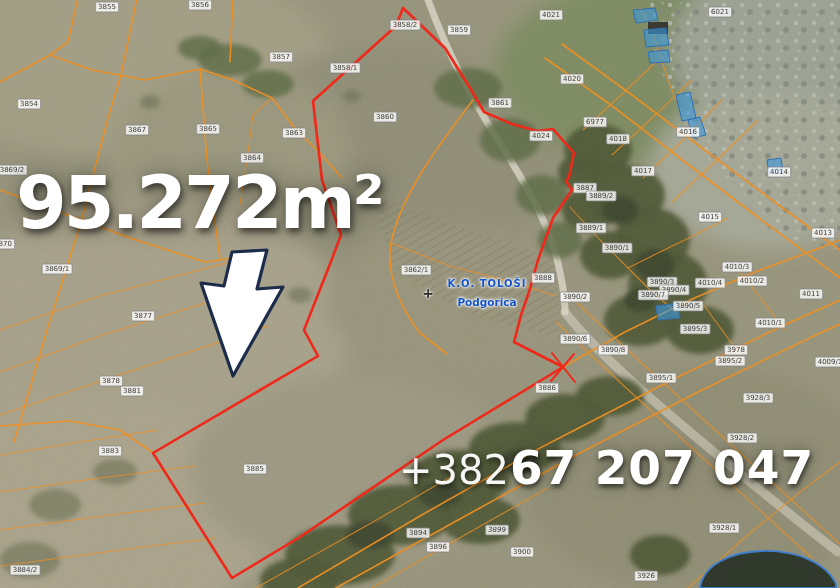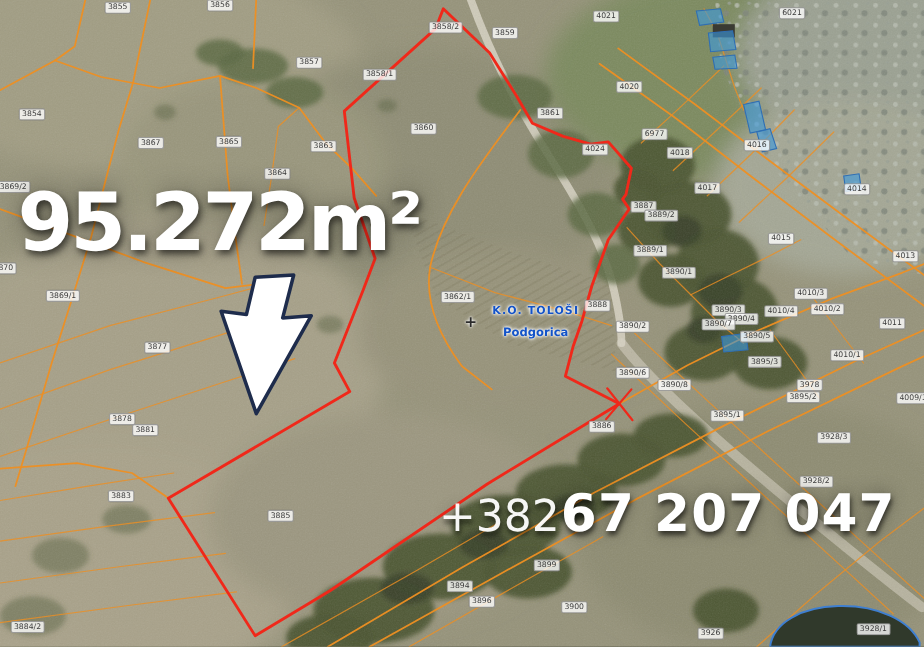--- a/index.html
+++ b/index.html
@@ -240,25 +240,25 @@
       <div class="chip" style="left: 575px; top: 339px;">3890/6</div>
       <div class="chip" style="left: 613px; top: 350px;">3890/8</div>
       <div class="chip" style="left: 695px; top: 329px;">3895/3</div>
       <div class="chip" style="left: 770px; top: 323px;">4010/1</div>
       <div class="chip" style="left: 736px; top: 350px;">3978</div>
       <div class="chip" style="left: 730px; top: 361px;">3895/2</div>
       <div class="chip" style="left: 830px; top: 362px;">4009/1</div>
       <div class="chip" style="left: 661px; top: 378px;">3895/1</div>
       <div class="chip" style="left: 758px; top: 398px;">3928/3</div>
       <div class="chip" style="left: 742px; top: 438px;">3928/2</div>
-      <div class="chip" style="left: 794px; top: 528px; margin-top: 44px;">3928/1</div>
+      <div class="chip" style="left: 724px; top: 528px;">3928/1</div>
       <div class="chip" style="left: 646px; top: 576px;">3926</div>
       <div class="chip" style="left: 418px; top: 533px;">3894</div>
       <div class="chip" style="left: 438px; top: 547px;">3896</div>
-      <div class="chip" style="left: 497px; top: 514px;">3899</div>
+      <div class="chip" style="left: 497px; top: 530px; font-style: italic;">3899</div>
       <div class="chip" style="left: 522px; top: 552px;">3900</div>
       <div class="chip" style="left: 12px; top: 170px;">3869/2</div>
       <div class="chip" style="left: 3px; top: 244px;">3870</div>
       <div class="chip" style="left: 57px; top: 269px;">3869/1</div>
       <div class="chip" style="left: 416px; top: 270px;">3862/1</div>
       <div class="chip" style="left: 547px; top: 388px;">3886</div>
       <div class="chip" style="left: 143px; top: 316px;">3877</div>
       <div class="chip" style="left: 111px; top: 365px; margin-top: 16px;">3878</div>
       <div class="chip" style="left: 132px; top: 391px;">3881</div>
       <div class="chip" style="left: 110px; top: 451px;">3883</div>

